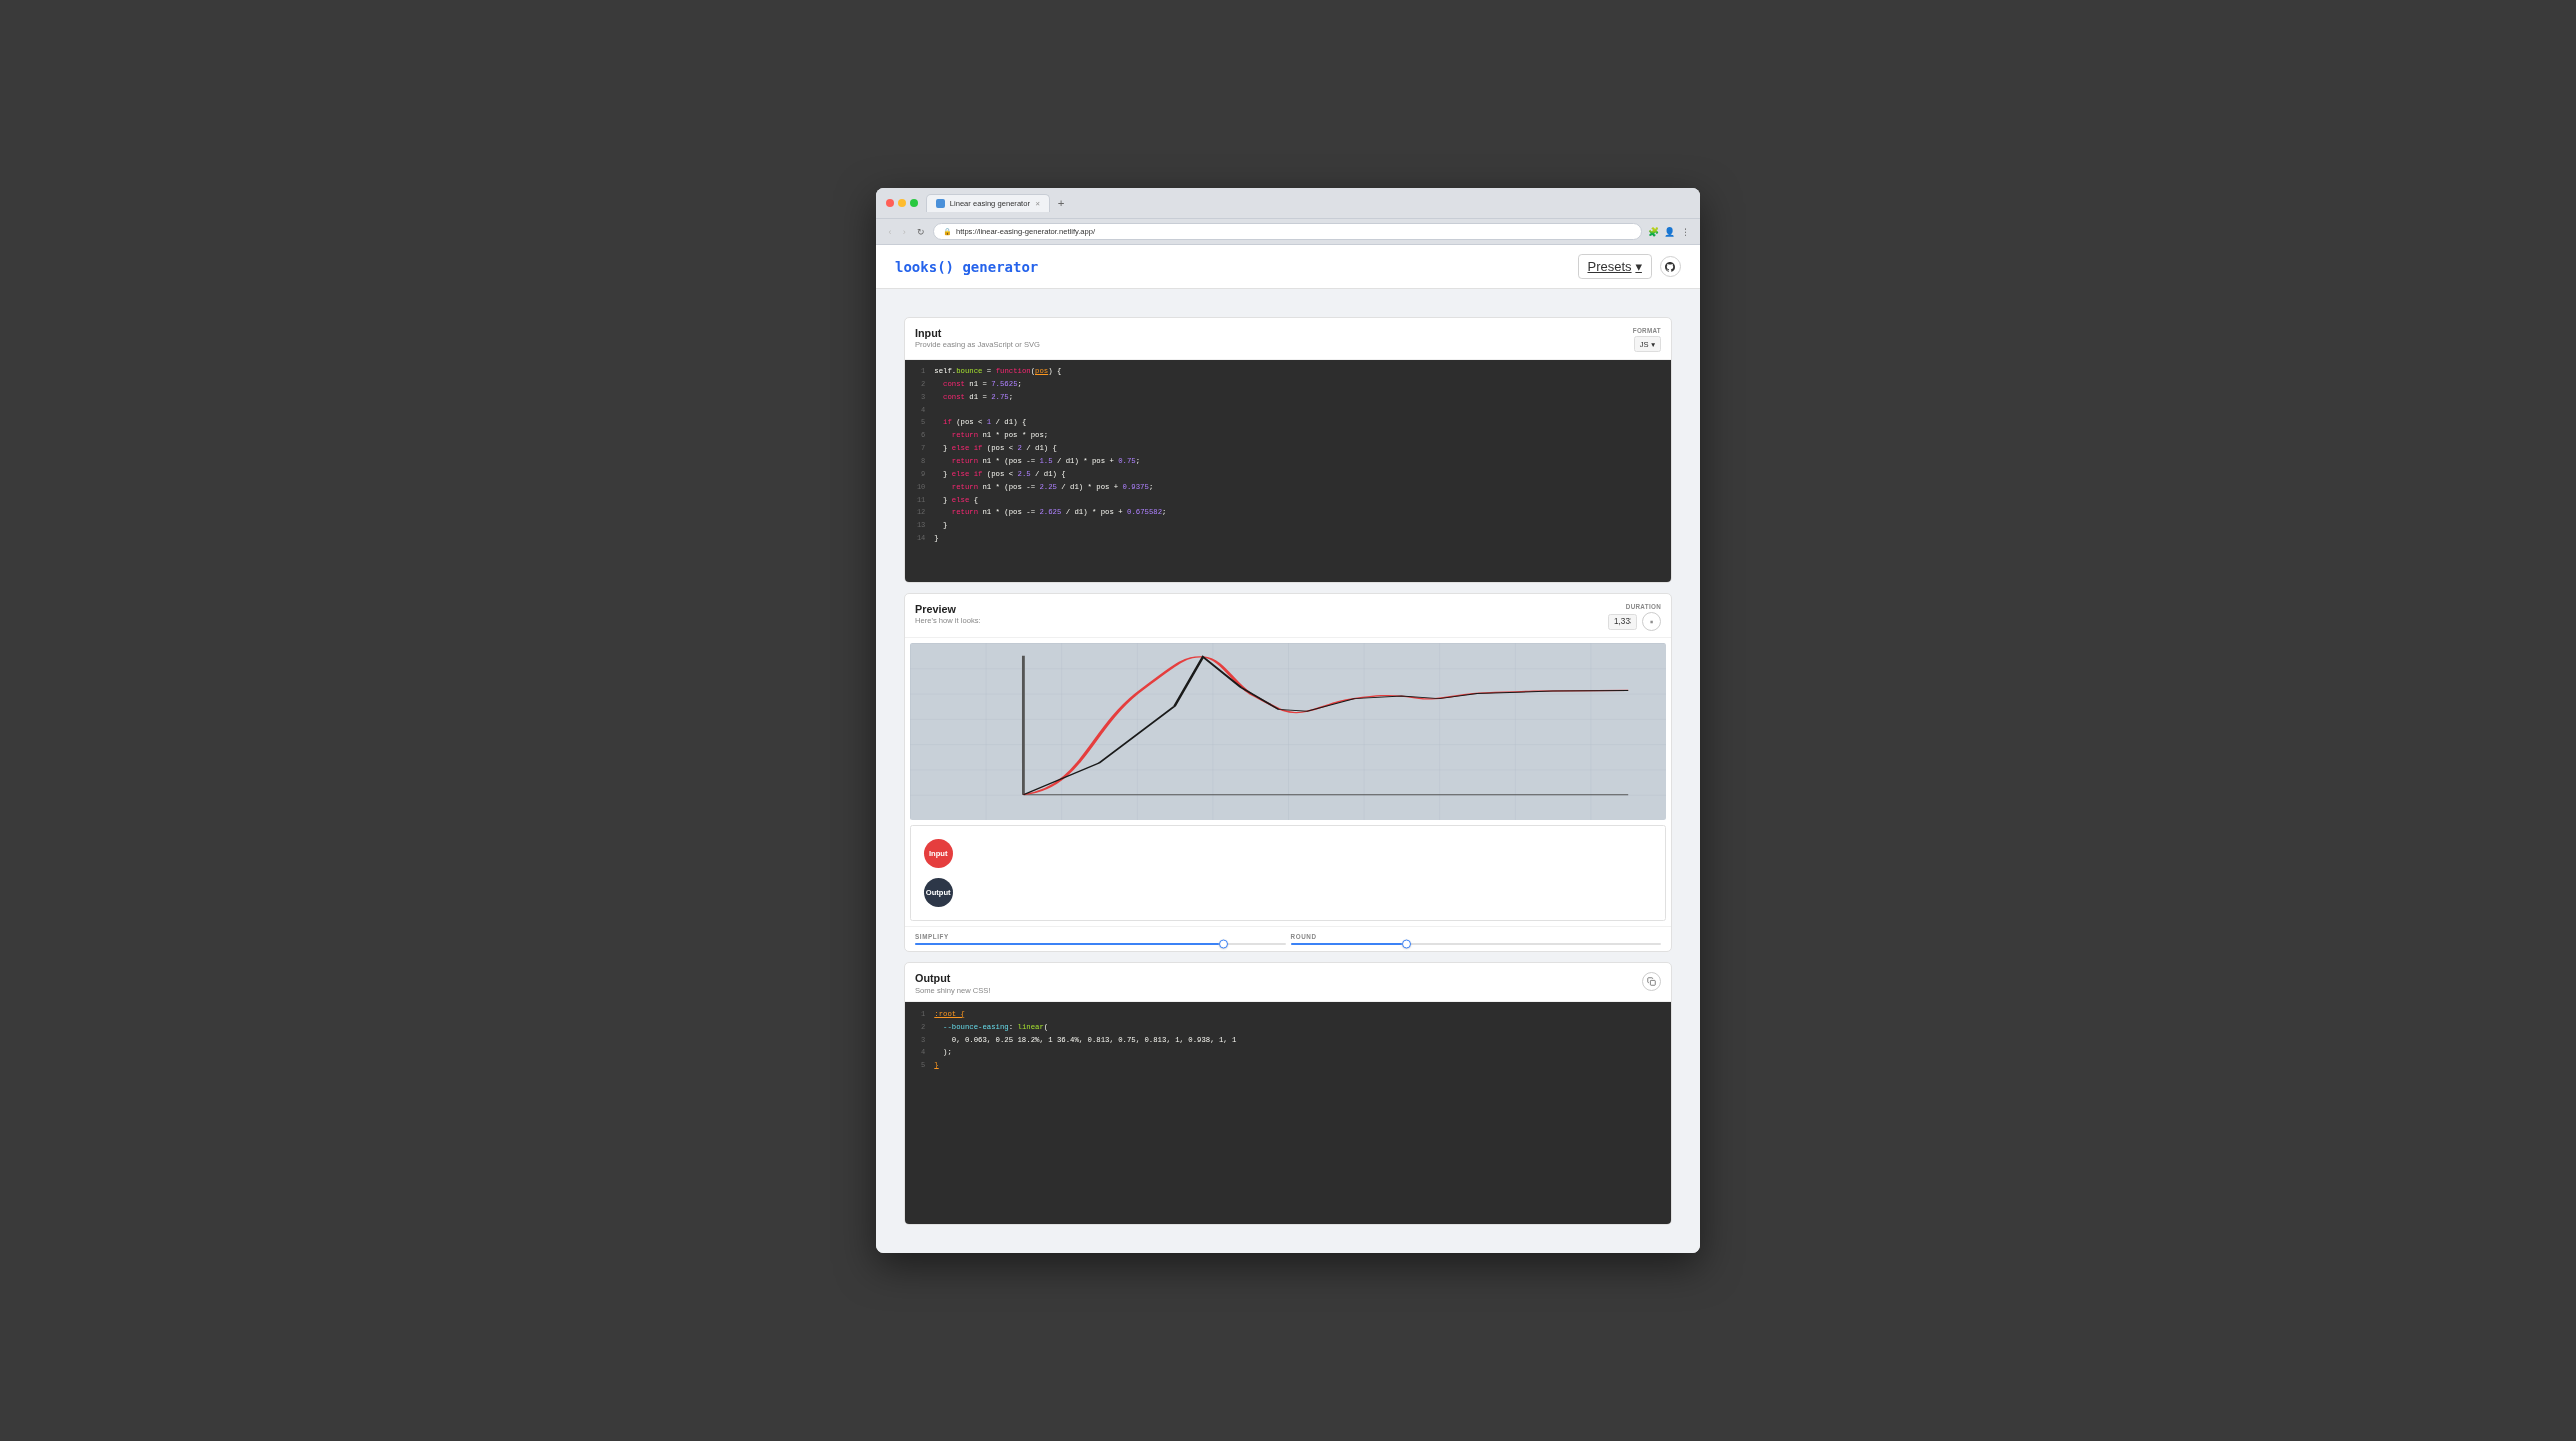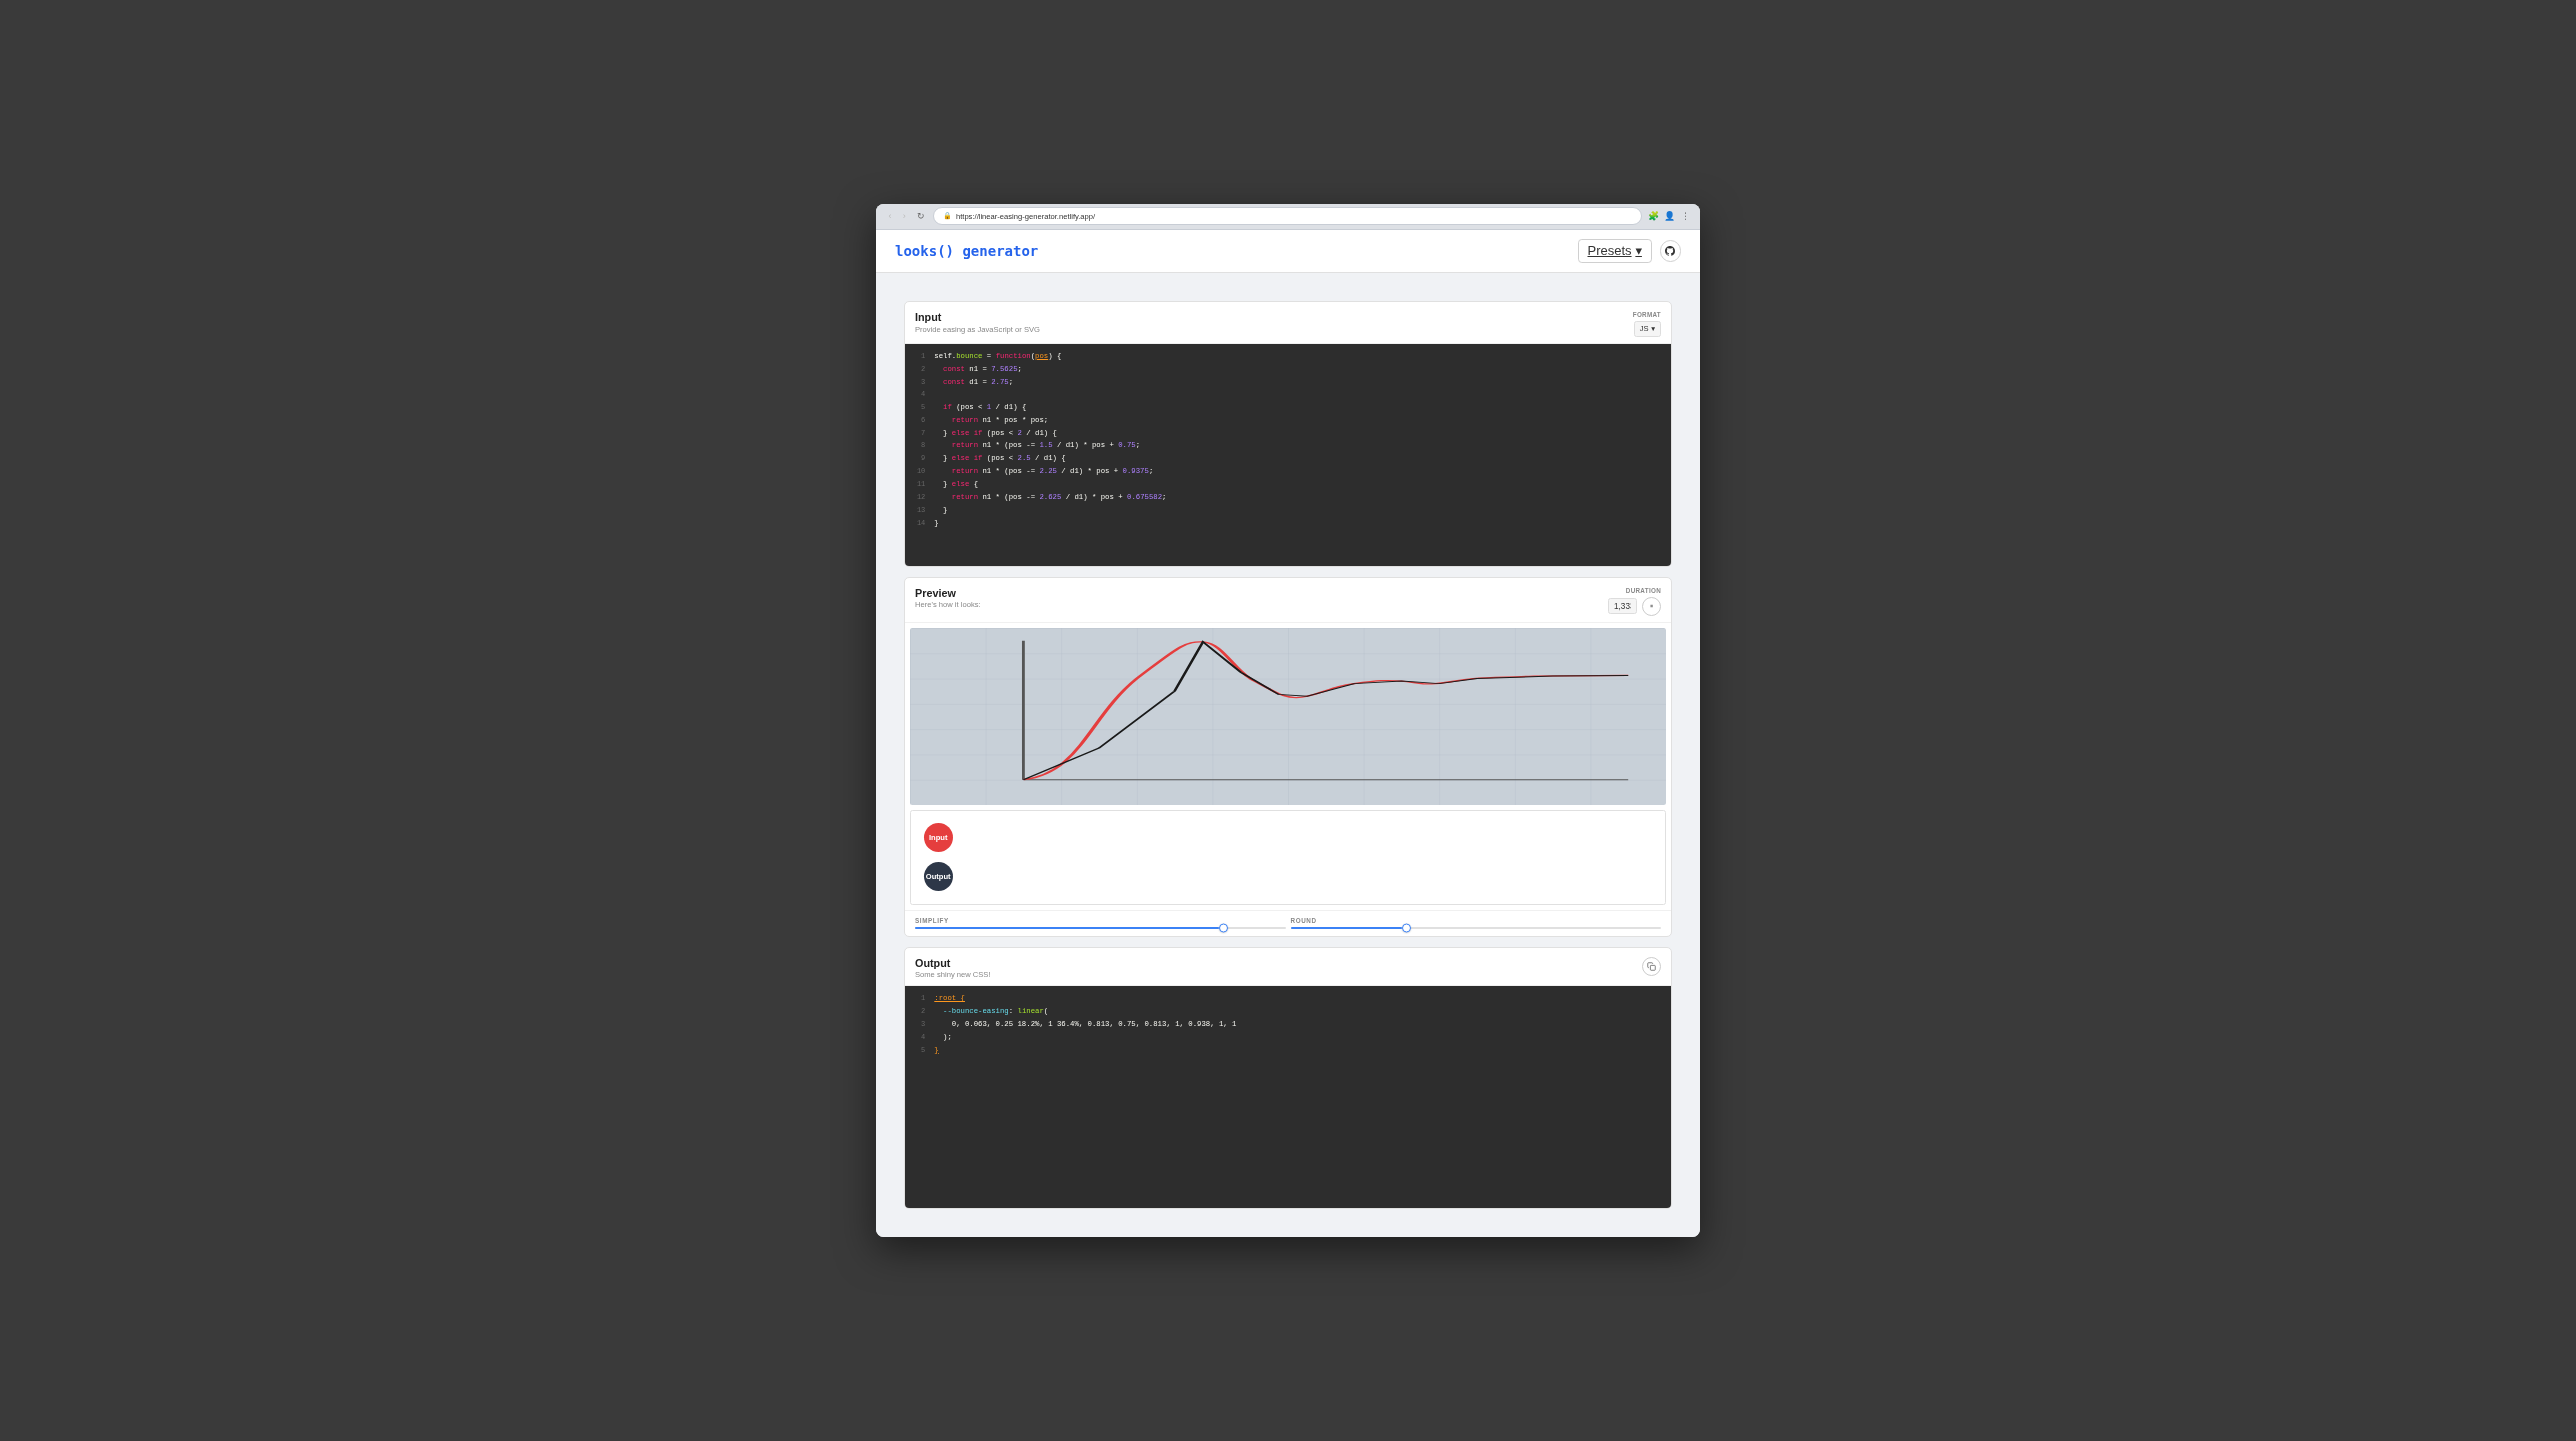--- a/index.html
+++ b/index.html
@@ -400,20 +400,36 @@
       font-size: 7.3px;
       padding: 6.3px 0;
       min-height: 222px;
     }
   </style>
 </head>
 <body>
 
 <div class="browser-window">
 
+  <div class="title-bar">
+    <div class="traffic-lights">
+      <div class="traffic-light tl-red"></div>
+      <div class="traffic-light tl-yellow"></div>
+      <div class="traffic-light tl-green"></div>
+    </div>
+    <div class="tab-bar">
+      <div class="tab">
+        <div class="tab-icon"></div>
+        <span>Linear easing generator</span>
+        <span class="tab-close">✕</span>
+      </div>
+      <button class="new-tab-btn">+</button>
+    </div>
+    <div style="margin-left:auto;width:12.7px"></div>
+  </div>
 
   <div class="address-bar">
     <button class="nav-btn" disabled="">‹</button>
     <button class="nav-btn" disabled="">›</button>
     <button class="nav-btn">↻</button>
     <div class="address-input">
       <span class="lock-icon">🔒</span>
       <span class="address-text">https://linear-easing-generator.netlify.app/</span>
     </div>
     <div class="toolbar-right">

